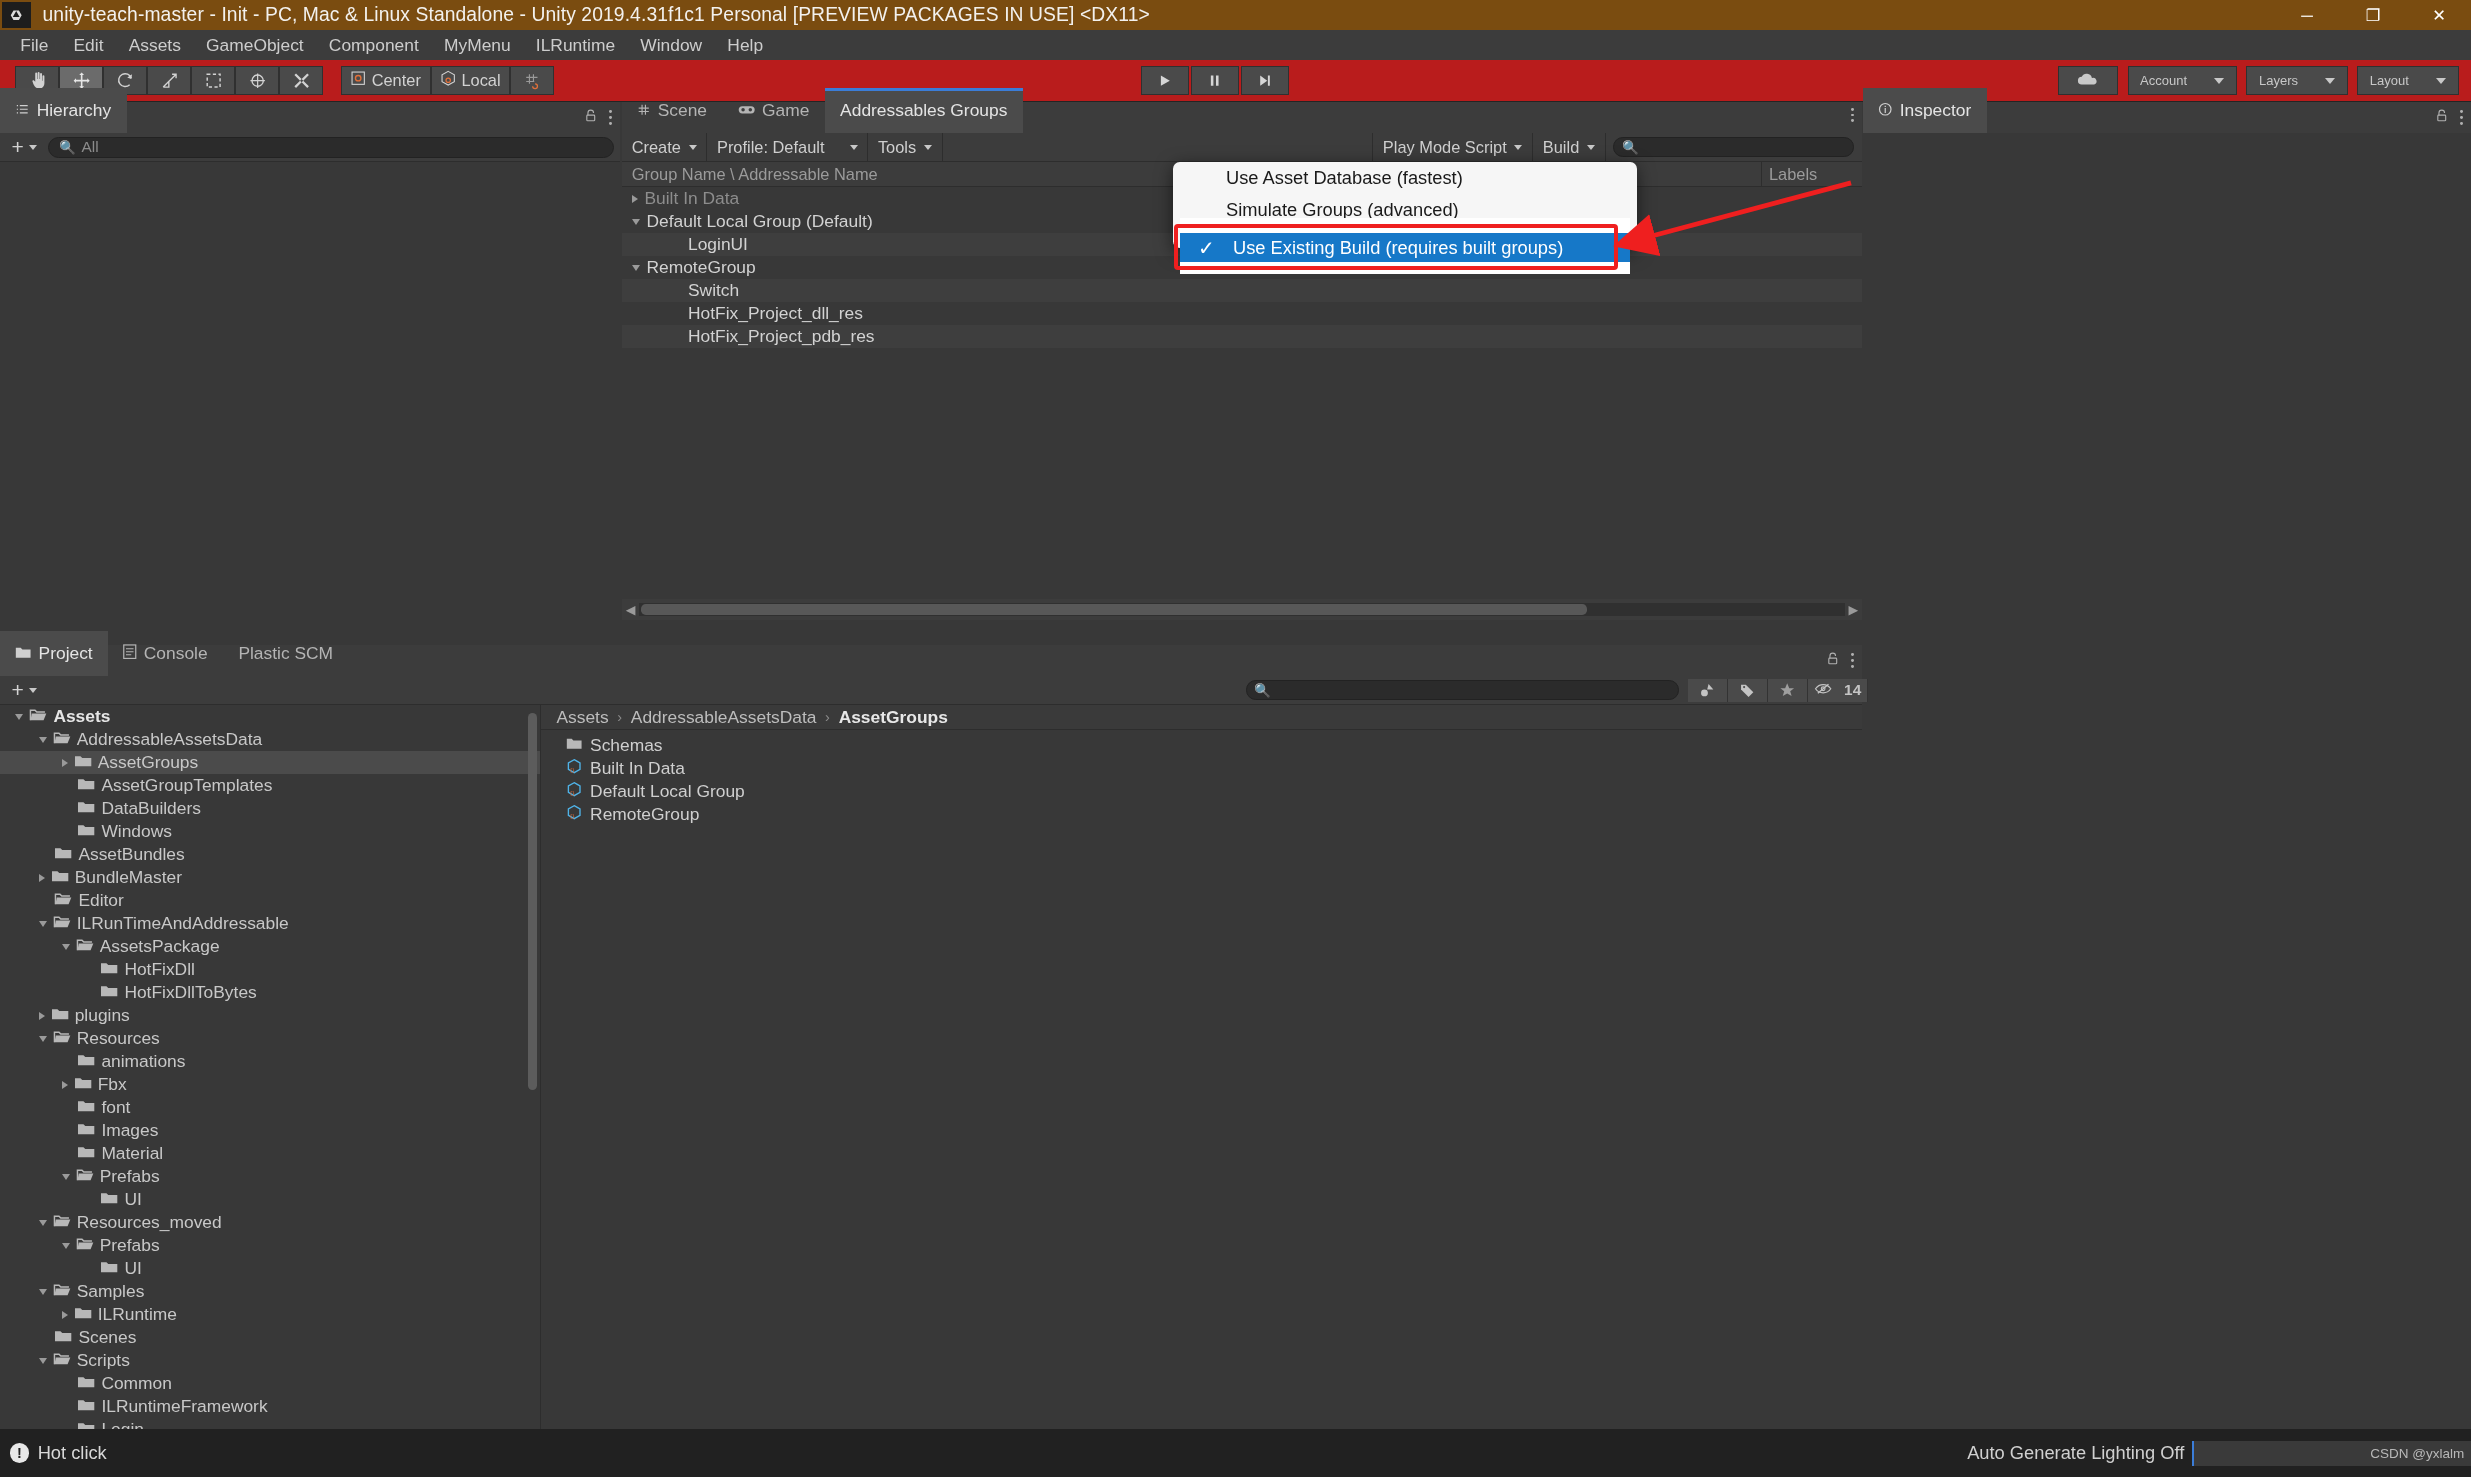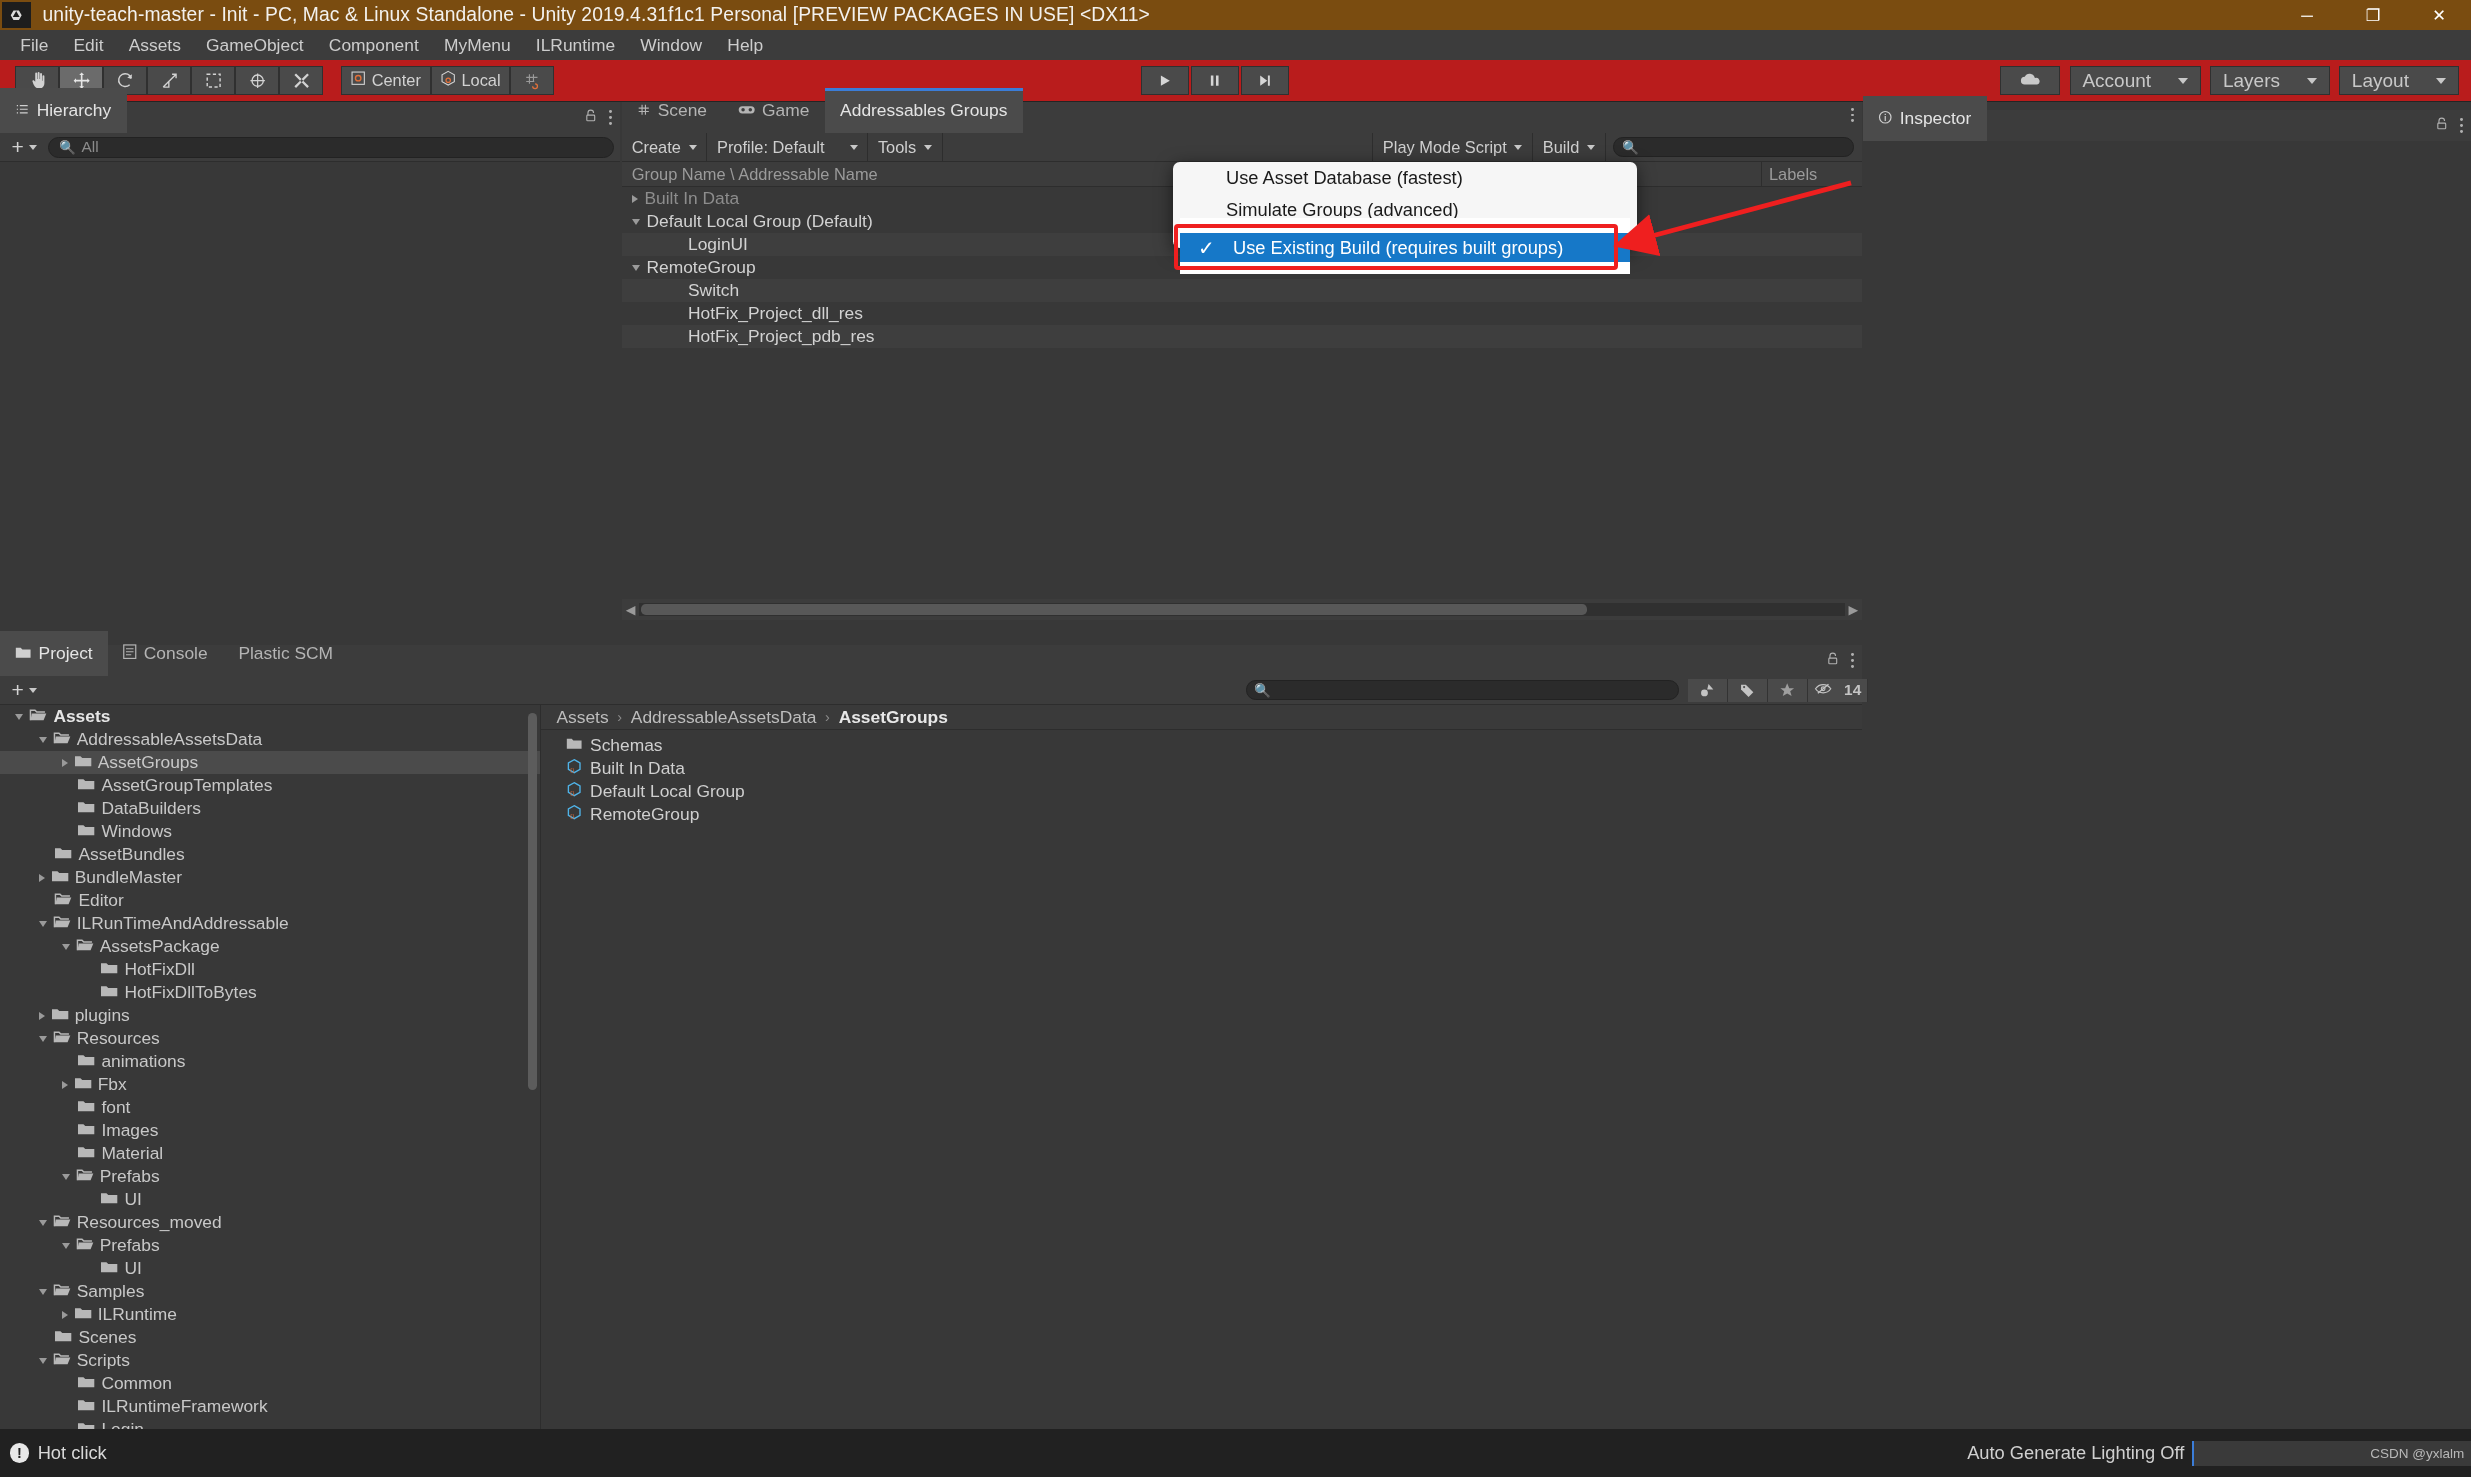--- a/index.html
+++ b/index.html
@@ -70,21 +70,21 @@
   #toolbar .play-btn {
     width: 48px; height: 29px; background: #4a4a4a; border: 1px solid #303030;
     display: flex; align-items: center; justify-content: center;
   }
   #toolbar .right-group {
     position: absolute; right: 13.5px; display: flex; gap: 9.7px; align-items: center;
   }
   .tb-drop {
     height: 29px; background: #4a4a4a; border: 1px solid #303030;
     display: flex; align-items: center; padding: 0 11.6px; gap: 27px;
-    color: #c8c8c8; font-size: 19px;
+    color: #c8c8c8; font-size: 13px;
   }
   .caret-d {
     width: 0; height: 0; border-left: 5.8px solid transparent;
     border-right: 5.8px solid transparent; border-top: 6.8px solid #c8c8c8;
   }
   .caret-s {
     width: 0; height: 0; border-left: 4.8px solid transparent;
     border-right: 4.8px solid transparent; border-top: 5.8px solid #c8c8c8;
   }
   .caret-r {
@@ -178,21 +178,21 @@
   .addr-row.dim { color: #8d8d8d; }
   .hscroll {
     position: absolute; left: 0; bottom: 0; width: 1240px; height: 21px;
     background: #3c3c3c; display: flex; align-items: center;
   }
   .hscroll .arrow { width: 17.4px; text-align: center; color: #9a9a9a; font-size: 12.6px; }
   .hscroll .track { flex: 1; height: 12.6px; background: #303030; position: relative; }
   .hscroll .thumb { position: absolute; left: 1.9px; top: 1px; width: 946px; height: 10.6px; background: #585858; border-radius: 4.8px; }
 
   
-  #inspector { left: 1863px; top: 102px; width: 608px; height: 1327px; margin-top: 8px; }
+  #inspector { left: 1863px; top: 102px; width: 608px; height: 1327px; }
 
   
   #project { left: 0; top: 645px; width: 1862px; height: 784px; }
   .proj-toolbar {
     height: 29px; background: #3c3c3c; display: flex; align-items: center;
     padding-left: 5.8px; border-bottom: 1px solid #2d2d2d; position: relative;
   }
   .proj-search {
     position: absolute; left: 1246px; width: 433px; height: 20px;
     background: #2b2b2b; border: 1px solid #222; border-radius: 9.7px;

